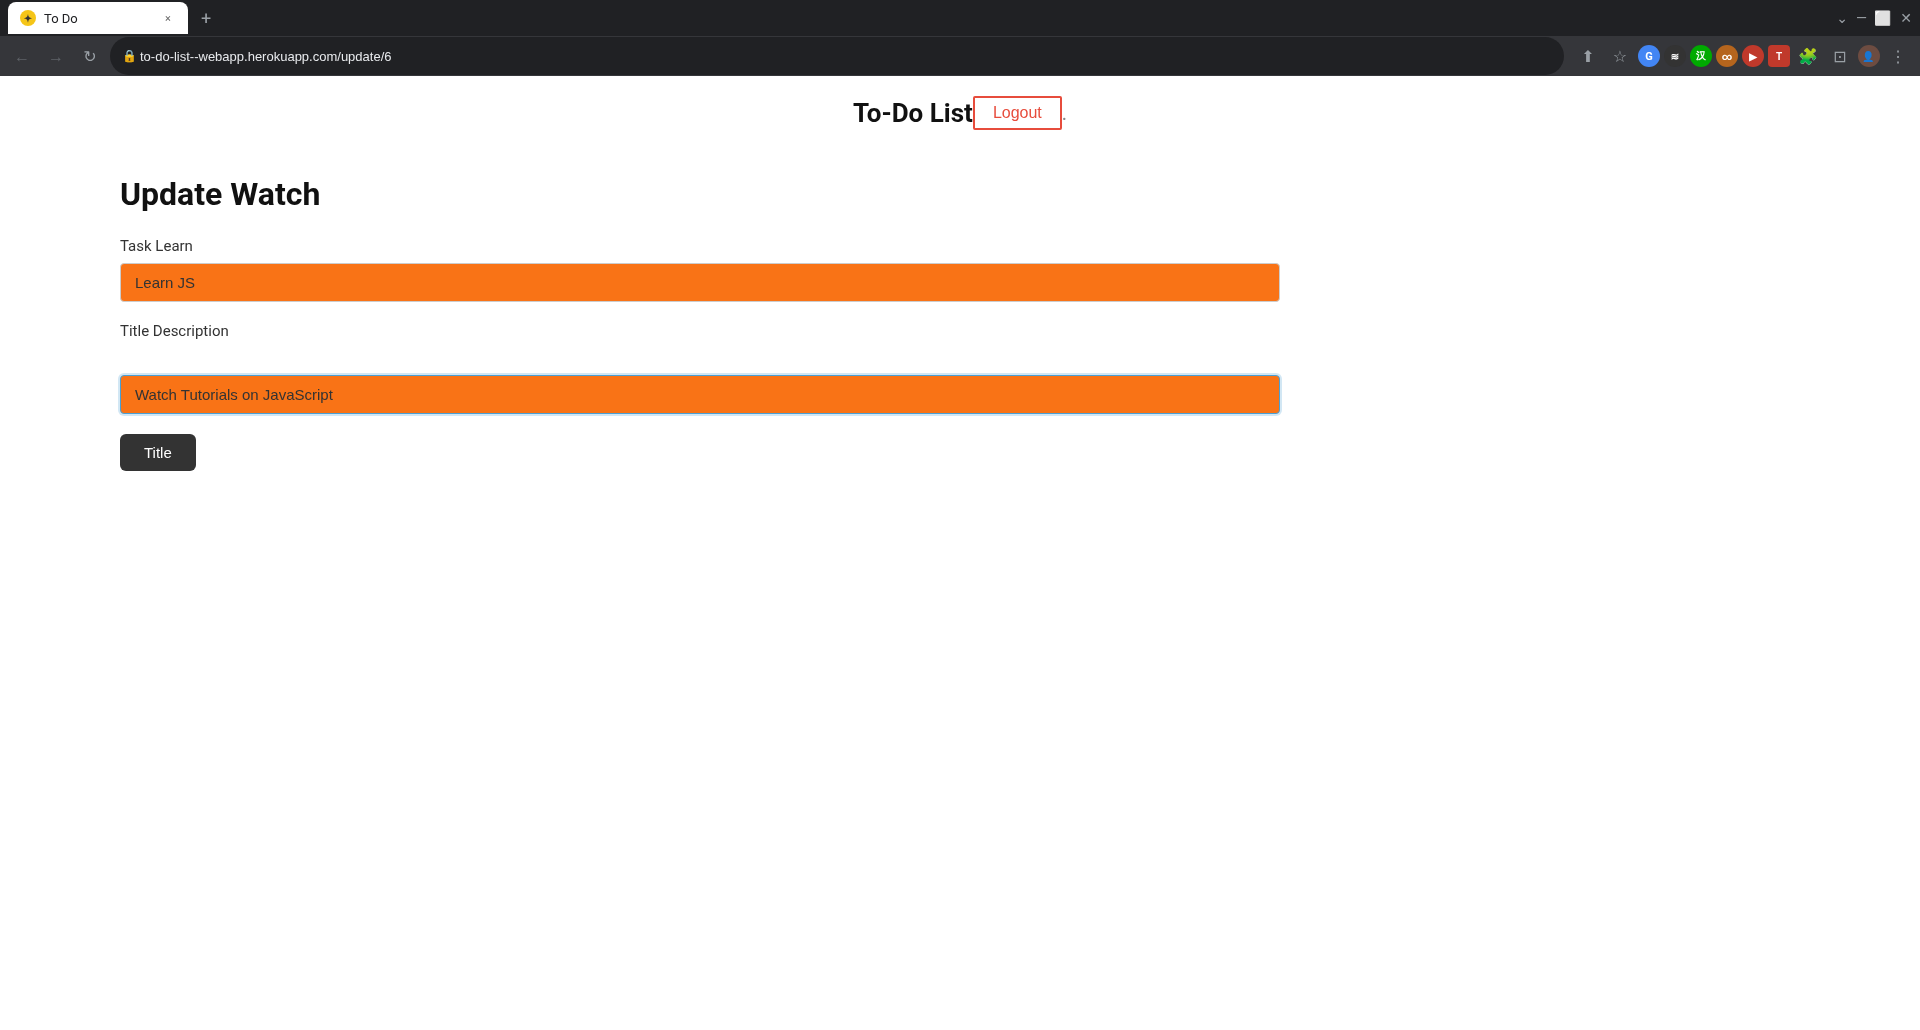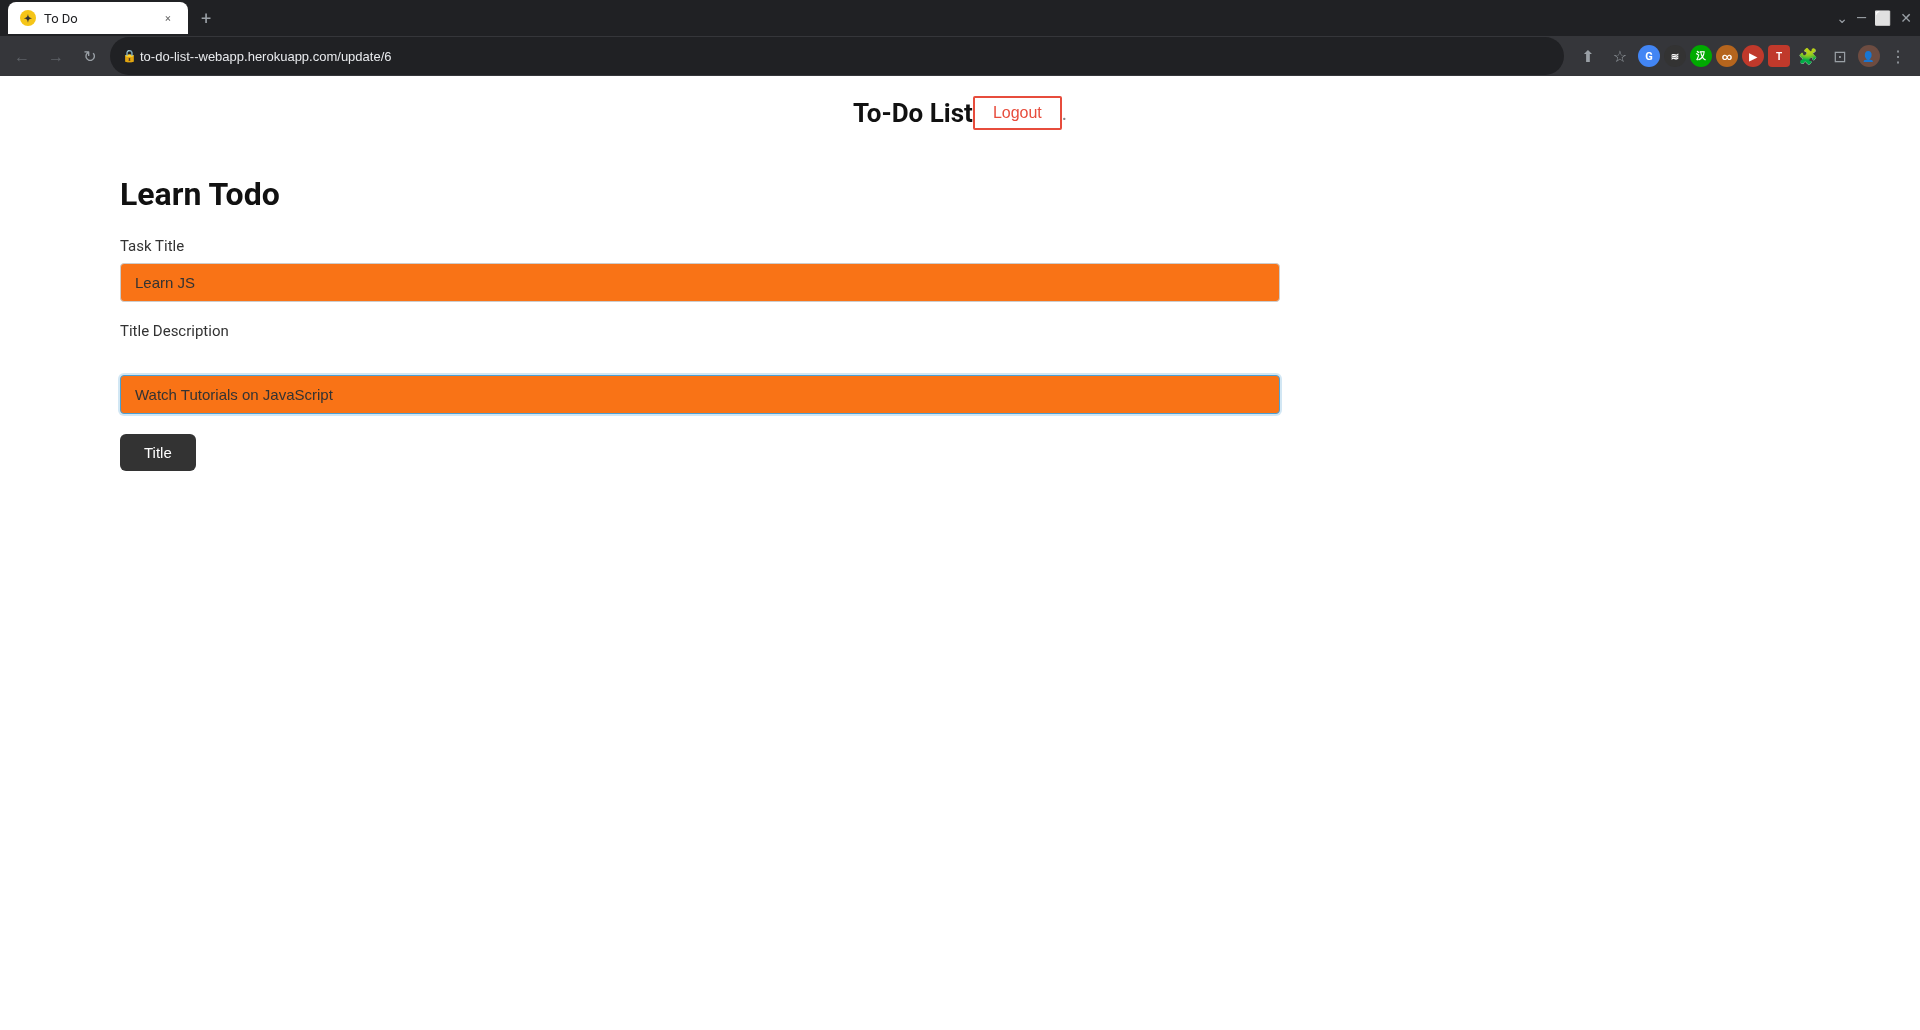--- a/index.html
+++ b/index.html
@@ -339,24 +339,24 @@
 
 <div class="page-content">
 
   <div class="app-header">
     <span class="app-title">To-Do List</span>
     <button class="logout-btn">Logout</button>
     <span class="dot">.</span>
   </div>
 
   <div class="main-content">
-    <h1 class="page-heading">Learn Todo</h1>
+    <h1 class="page-heading">Update Watch</h1>
 
     <div class="form-group">
-      <label class="form-label">Task Title</label>
+      <label class="form-label">Task Learn</label>
       <input type="text" class="form-input" value="Learn JS" style="">
     </div>
 
     <div class="form-group">
       <label class="form-label">Title Description</label>
       <input type="text" class="form-input focused" value="Watch Tutorials on JavaScript" style="">
     </div>
 
     <button class="update-btn">Title</button>
   </div>

